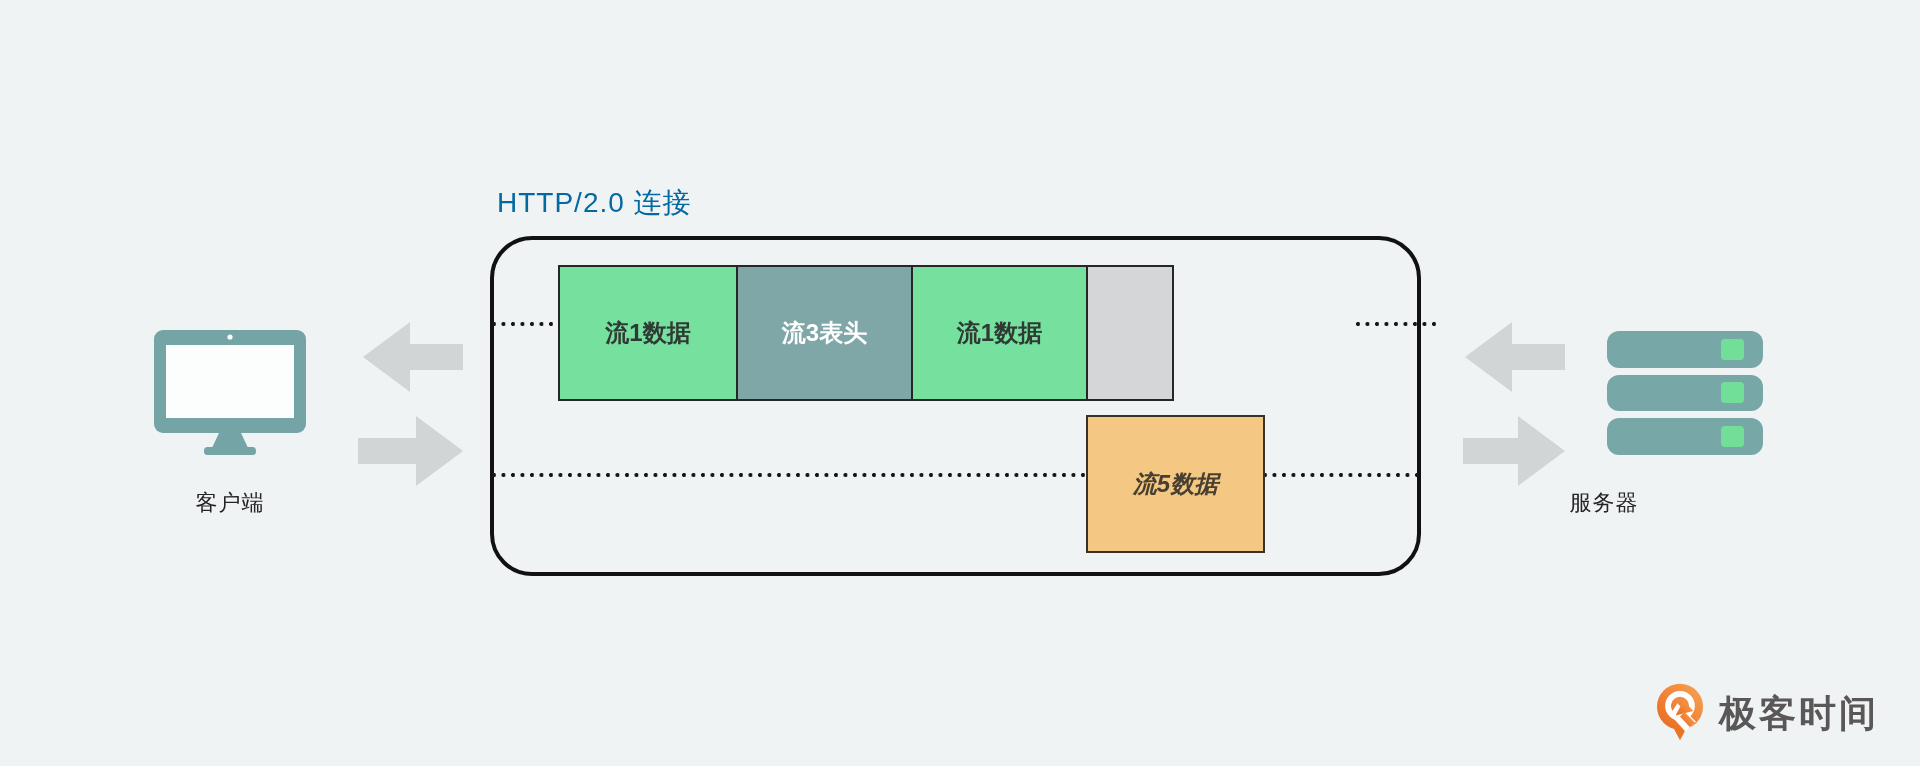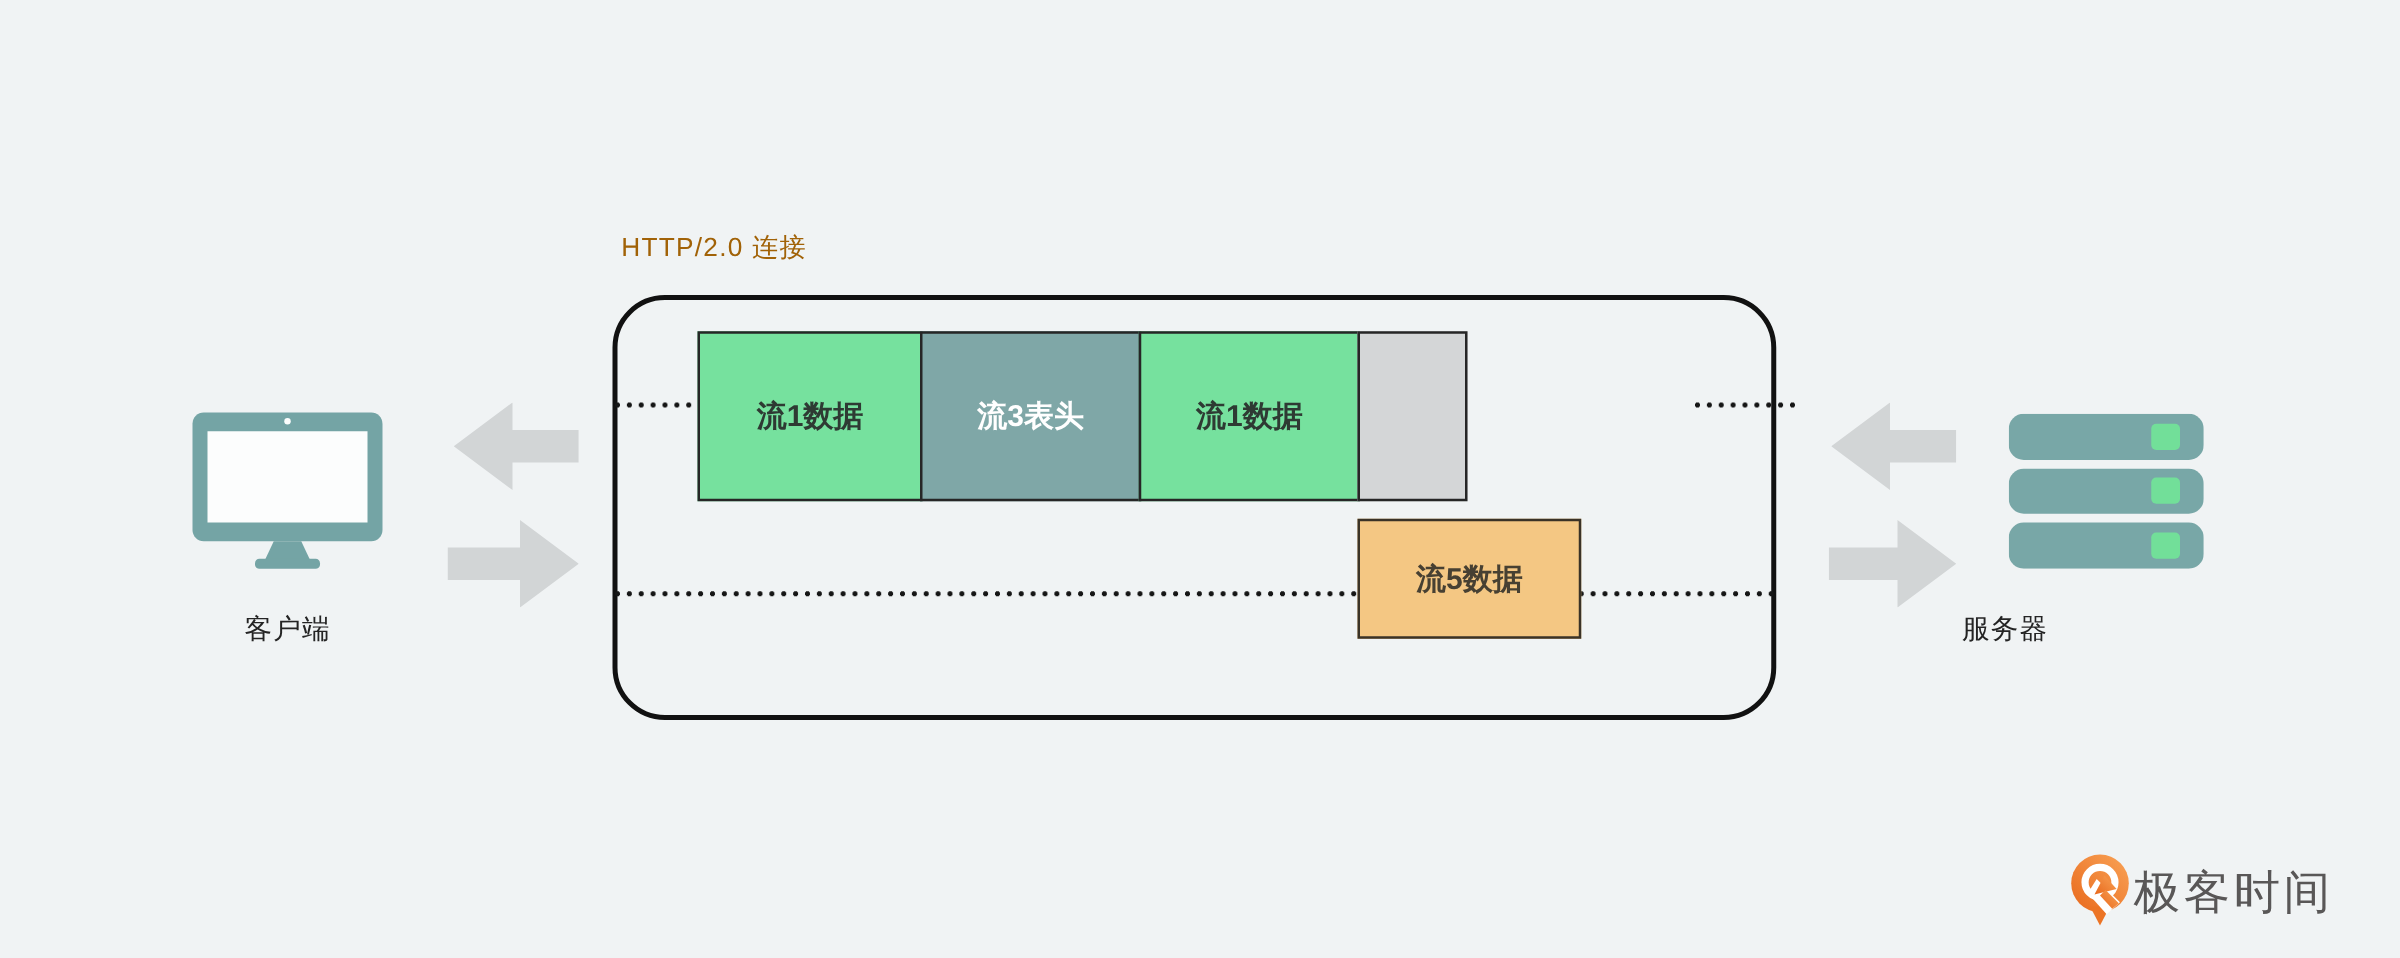--- a/index.html
+++ b/index.html
@@ -5,21 +5,21 @@
   html,body{margin:0;padding:0;}
   body{
     width:1920px;height:766px;
     background:#f0f3f4;
     font-family:"Liberation Sans","DejaVu Sans",sans-serif;
     position:relative;overflow:hidden;
   }
   .abs{position:absolute;}
 
   
-  .conn-title{left:497px;top:184px;font-size:21px;color:#a16207;letter-spacing:1px;}
+  .conn-title{left:497px;top:184px;font-size:28px;color:#0369a1;letter-spacing:1px;}
 
   
   .conn-box{
     left:490px;top:236px;width:931px;height:340px;
     border:4px solid #111;border-radius:42px;box-sizing:border-box;
     background:transparent;
   }
 
   
   .dotline{
@@ -40,24 +40,24 @@
     font-size:24px;font-weight:700;
   }
   .blk + .blk{margin-left:-2px;}
   .b-green{background:#76e19e;color:#2e3a33;}
   .b-teal{background:#7fa7a7;color:#ffffff;}
   .b-gray{background:#d4d6d7;}
   .w180{width:180px;} .w177{width:177px;} .w176{width:176px;} .w88{width:88px;}
 
   
   .blk5{
-    left:1086px;top:415px;width:179px;height:96px;z-index:2;
+    left:1086px;top:415px;width:179px;height:138px;z-index:2;
     background:#f4c783;border:2px solid #3a3226;box-sizing:border-box;
     display:flex;align-items:center;justify-content:center;
-    font-size:24px;font-weight:700;color:#474032;
+    font-size:24px;font-weight:700;color:#474032;font-style:italic;
   }
 
   
   .arrow{z-index:1;}
   .arr-cl-top{left:363px;top:322px;}
   .arr-cl-bot{left:358px;top:416px;}
   .arr-sv-top{left:1465px;top:322px;}
   .arr-sv-bot{left:1463px;top:416px;}
 
   
@@ -68,21 +68,21 @@
   .lbl-client{left:150px;}
   .lbl-server{left:1524px;text-align:center;}
 
   
   .client-icon{left:150px;top:326px;}
   .server-icon{left:1607px;top:331px;}
 
   
   .logo{left:1653px;top:681px;display:flex;align-items:center;z-index:3;}
   .logo-text{
-    font-size:37px;font-weight:400;color:#595757;
+    margin-left:12px;font-size:37px;font-weight:700;color:#595757;
     letter-spacing:3px;line-height:1;padding-top:2px;
   }
 </style>
 </head>
 <body>
 
 <div class="abs conn-title">HTTP/2.0 连接</div>
 
 <div class="abs conn-box"></div>
 

